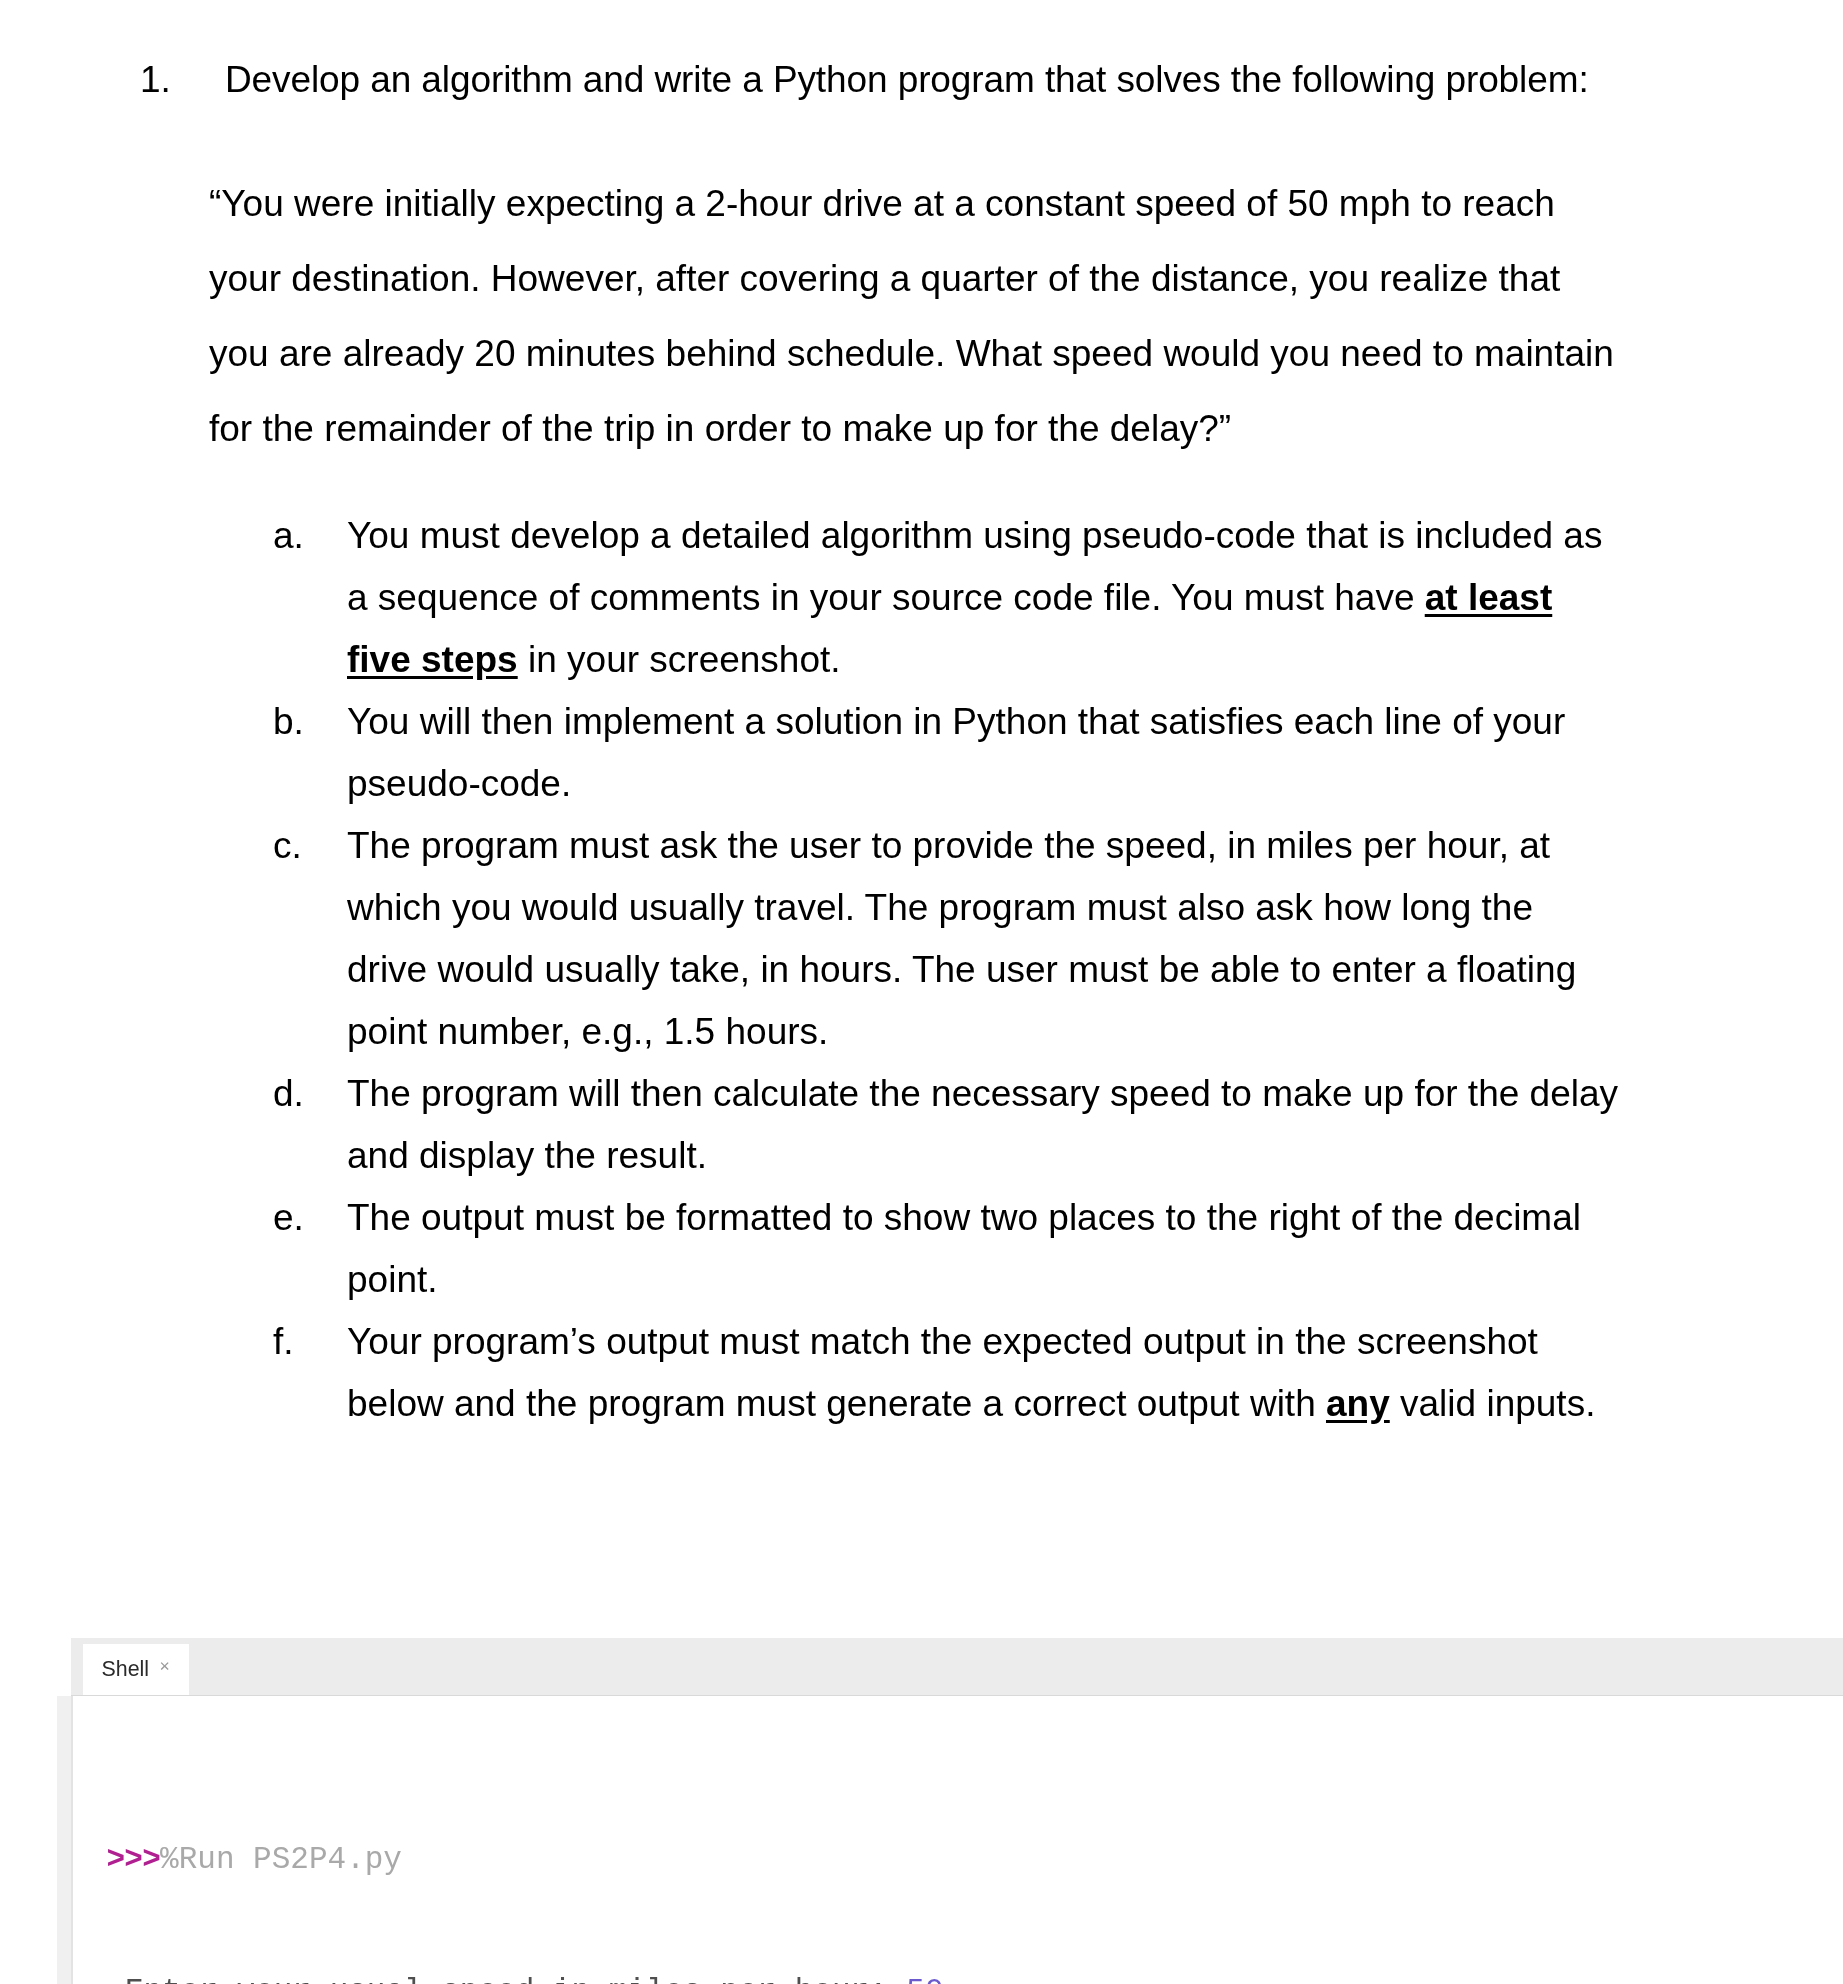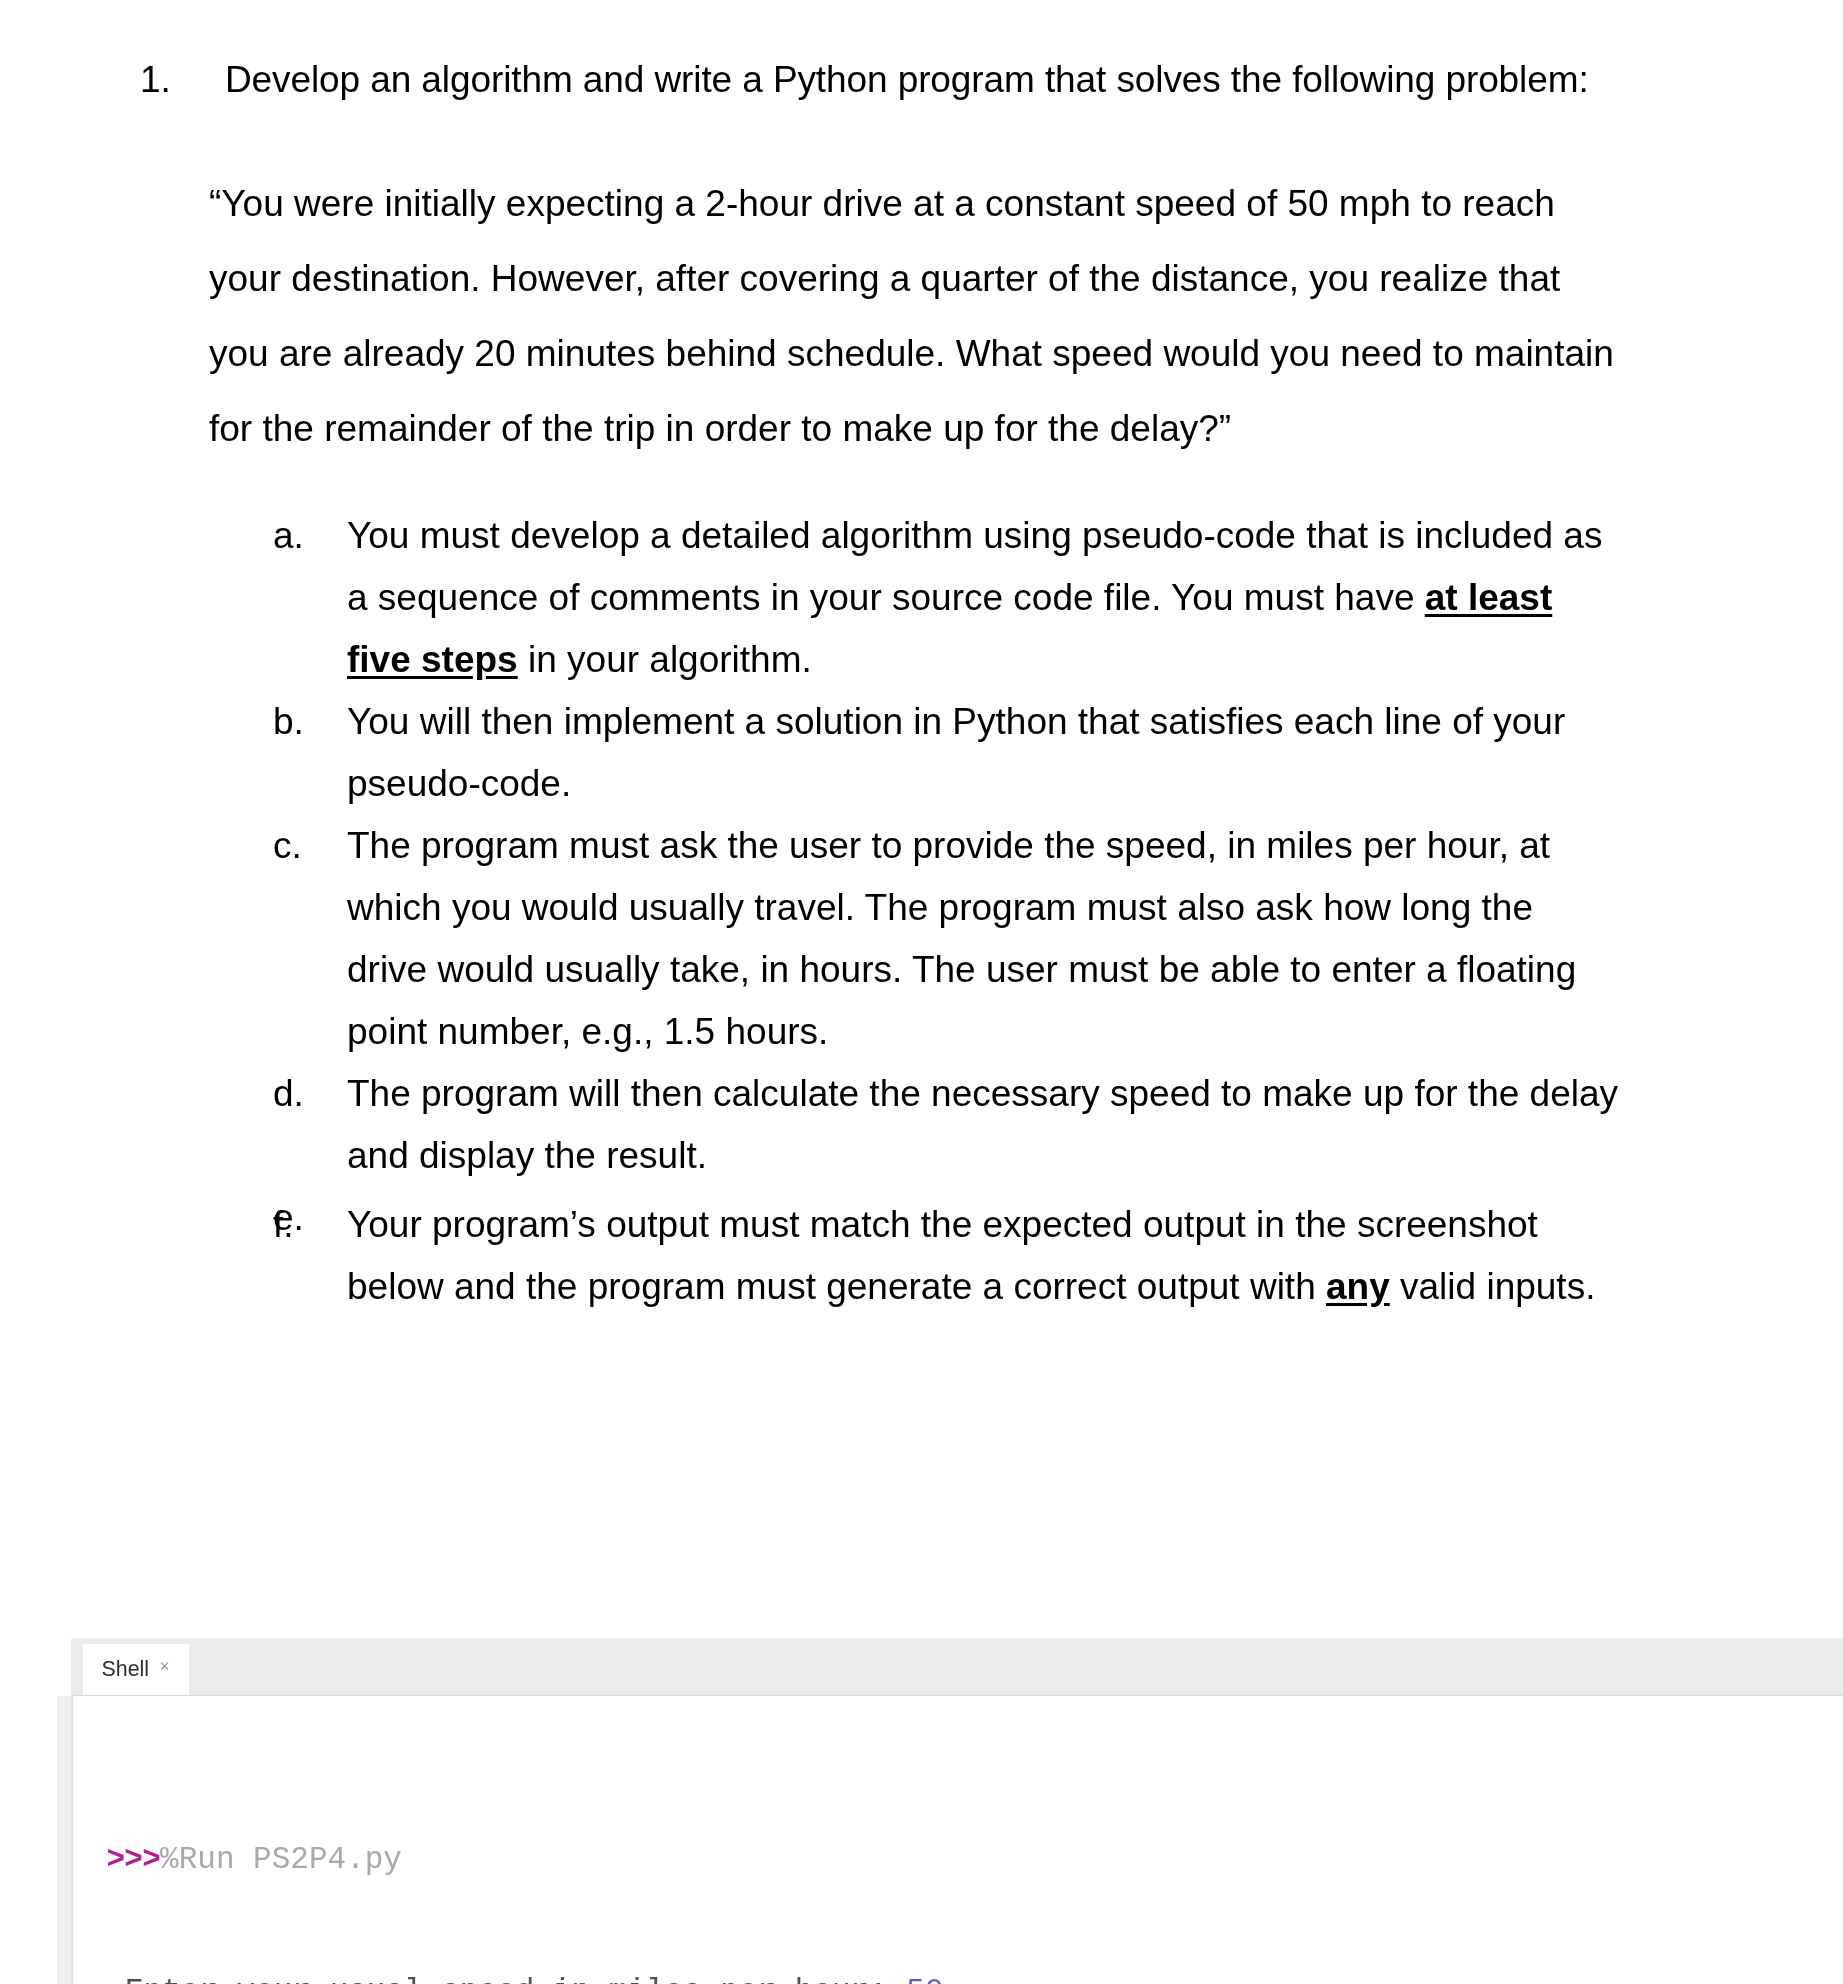--- a/index.html
+++ b/index.html
@@ -182,36 +182,37 @@
 <div class="doc">
   <ol class="ol-1">
     <li class="item1">
       <span class="marker">1.</span>
       <p class="p-intro">Develop an algorithm and write a Python program that solves the following problem:</p>
       <p class="p-quote">“You were initially expecting a 2-hour drive at a constant speed of 50 mph to reach your destination. However, after covering a quarter of the distance, you realize that you are already 20 minutes behind schedule. What speed would you need to maintain for the remainder of the trip in order to make up for the delay?”</p>
 
       <ol class="ol-2">
         <li class="item2">
           <span class="marker2">a.</span>
-          <div class="body2"><span>You must develop a detailed algorithm using pseudo-code that is included as a sequence of comments in your source code file. You must have </span><span class="bold-underline">at least five steps</span><span> in your algorithm.</span></div>
+          <div class="body2"><span>You must develop a detailed algorithm using pseudo-code that is included as a sequence of comments in your source code file. You must have </span><span class="bold-underline">at least five steps</span><span> in your screenshot.</span></div>
         </li>
         <li class="item2">
           <span class="marker2">b.</span>
           <div class="body2"><span>You will then implement a solution in Python that satisfies each line of your pseudo-code.</span></div>
         </li>
         <li class="item2">
           <span class="marker2">c.</span>
           <div class="body2"><span>The program must ask the user to provide the speed, in miles per hour, at which you would usually travel. The program must also ask how long the drive would usually take, in hours. The user must be able to enter a floating point number, e.g., 1.5 hours.</span></div>
         </li>
         <li class="item2">
           <span class="marker2">d.</span>
           <div class="body2"><span>The program will then calculate the necessary speed to make up for the delay and display the result.</span></div>
         </li>
         <li class="item2">
           <span class="marker2">e.</span>
+          <div class="body2"><span>The output must be formatted to show two places to the right of the decimal point.</span></div>
         </li>
         <li class="item2">
           <span class="marker2">f.</span>
           <div class="body2"><span>Your program’s output must match the expected output in the screenshot below and the program must generate a correct output with </span><span class="bold-underline">any</span><span> valid inputs.</span></div>
         </li>
       </ol>
     </li>
   </ol>
 </div>
 

